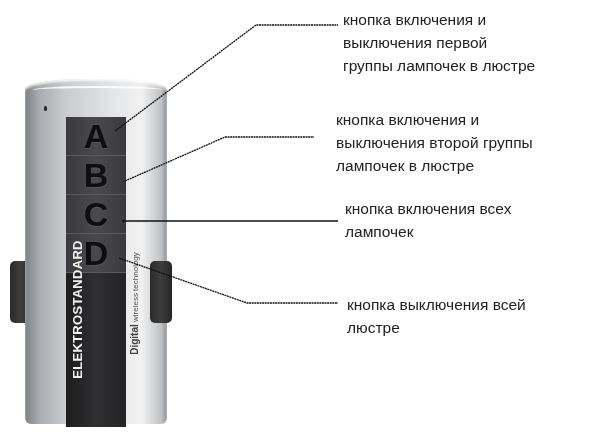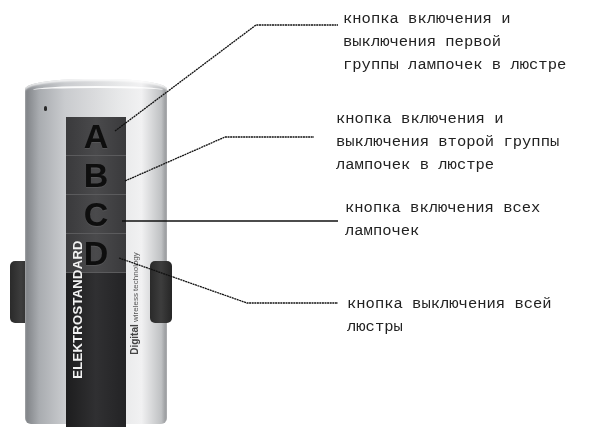--- a/index.html
+++ b/index.html
@@ -48,21 +48,21 @@
     color:#555; font-family:"Liberation Sans", sans-serif; font-size:8px;
   }
   .tagline b { font-size:10px; font-weight:bold; color:#444; }
   .clip { position:absolute; top:188px; width:22px; height:62px;
           background:linear-gradient(90deg,#2a2a2a,#3d3d3d,#262626);
           border-radius:5px; }
   .clip.left { left:-12px; }
   .clip.right { left:128px; }
   .leaders { position:absolute; left:0; top:0; }
   .label {
-    position:absolute; color:#222; font-family:Liberation Mono, monospace;
+    position:absolute; color:#222; font-family:Liberation Sans, sans-serif;
     font-size:15.5px; line-height:23px; white-space:pre-line;
   }
 </style>
 </head>
 <body>
 
 <div class="stage">
 
   <div class="remote">
     <div class="clip left"></div>
@@ -96,14 +96,14 @@
 
   <div class="label" style="left:343px; top:8px;">кнопка включения и
 выключения первой
 группы лампочек в люстре</div>
   <div class="label" style="left:336px; top:108px;">кнопка включения и
 выключения второй группы
 лампочек в люстре</div>
   <div class="label" style="left:345px; top:197px;">кнопка включения всех
 лампочек</div>
   <div class="label" style="left:347px; top:293px;">кнопка выключения всей
-люстры</div>
+люстре</div>
 </div>
 
 </body></html>

